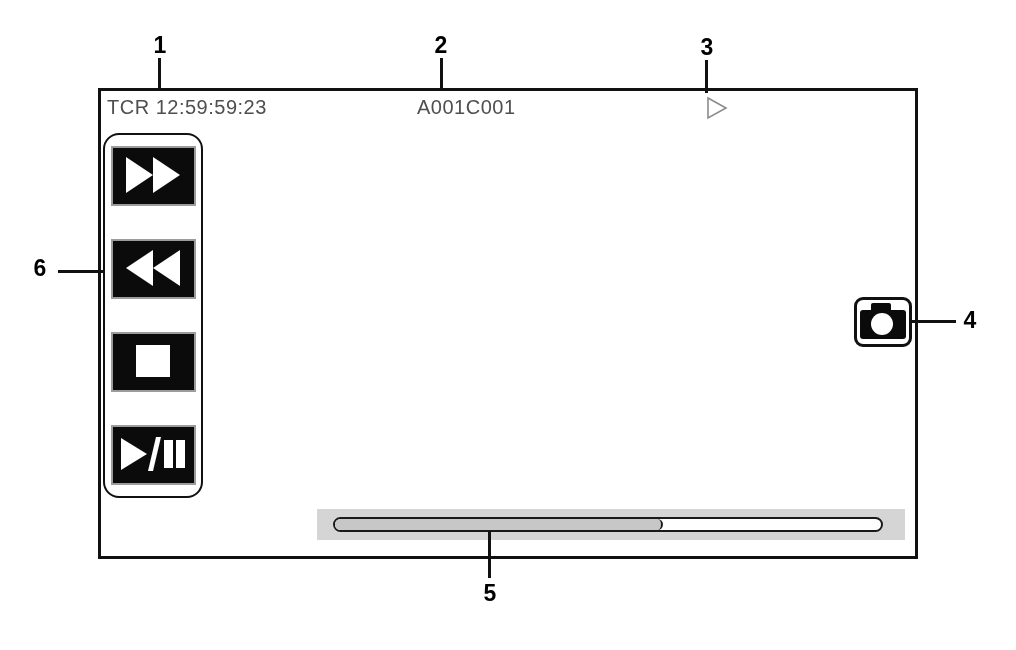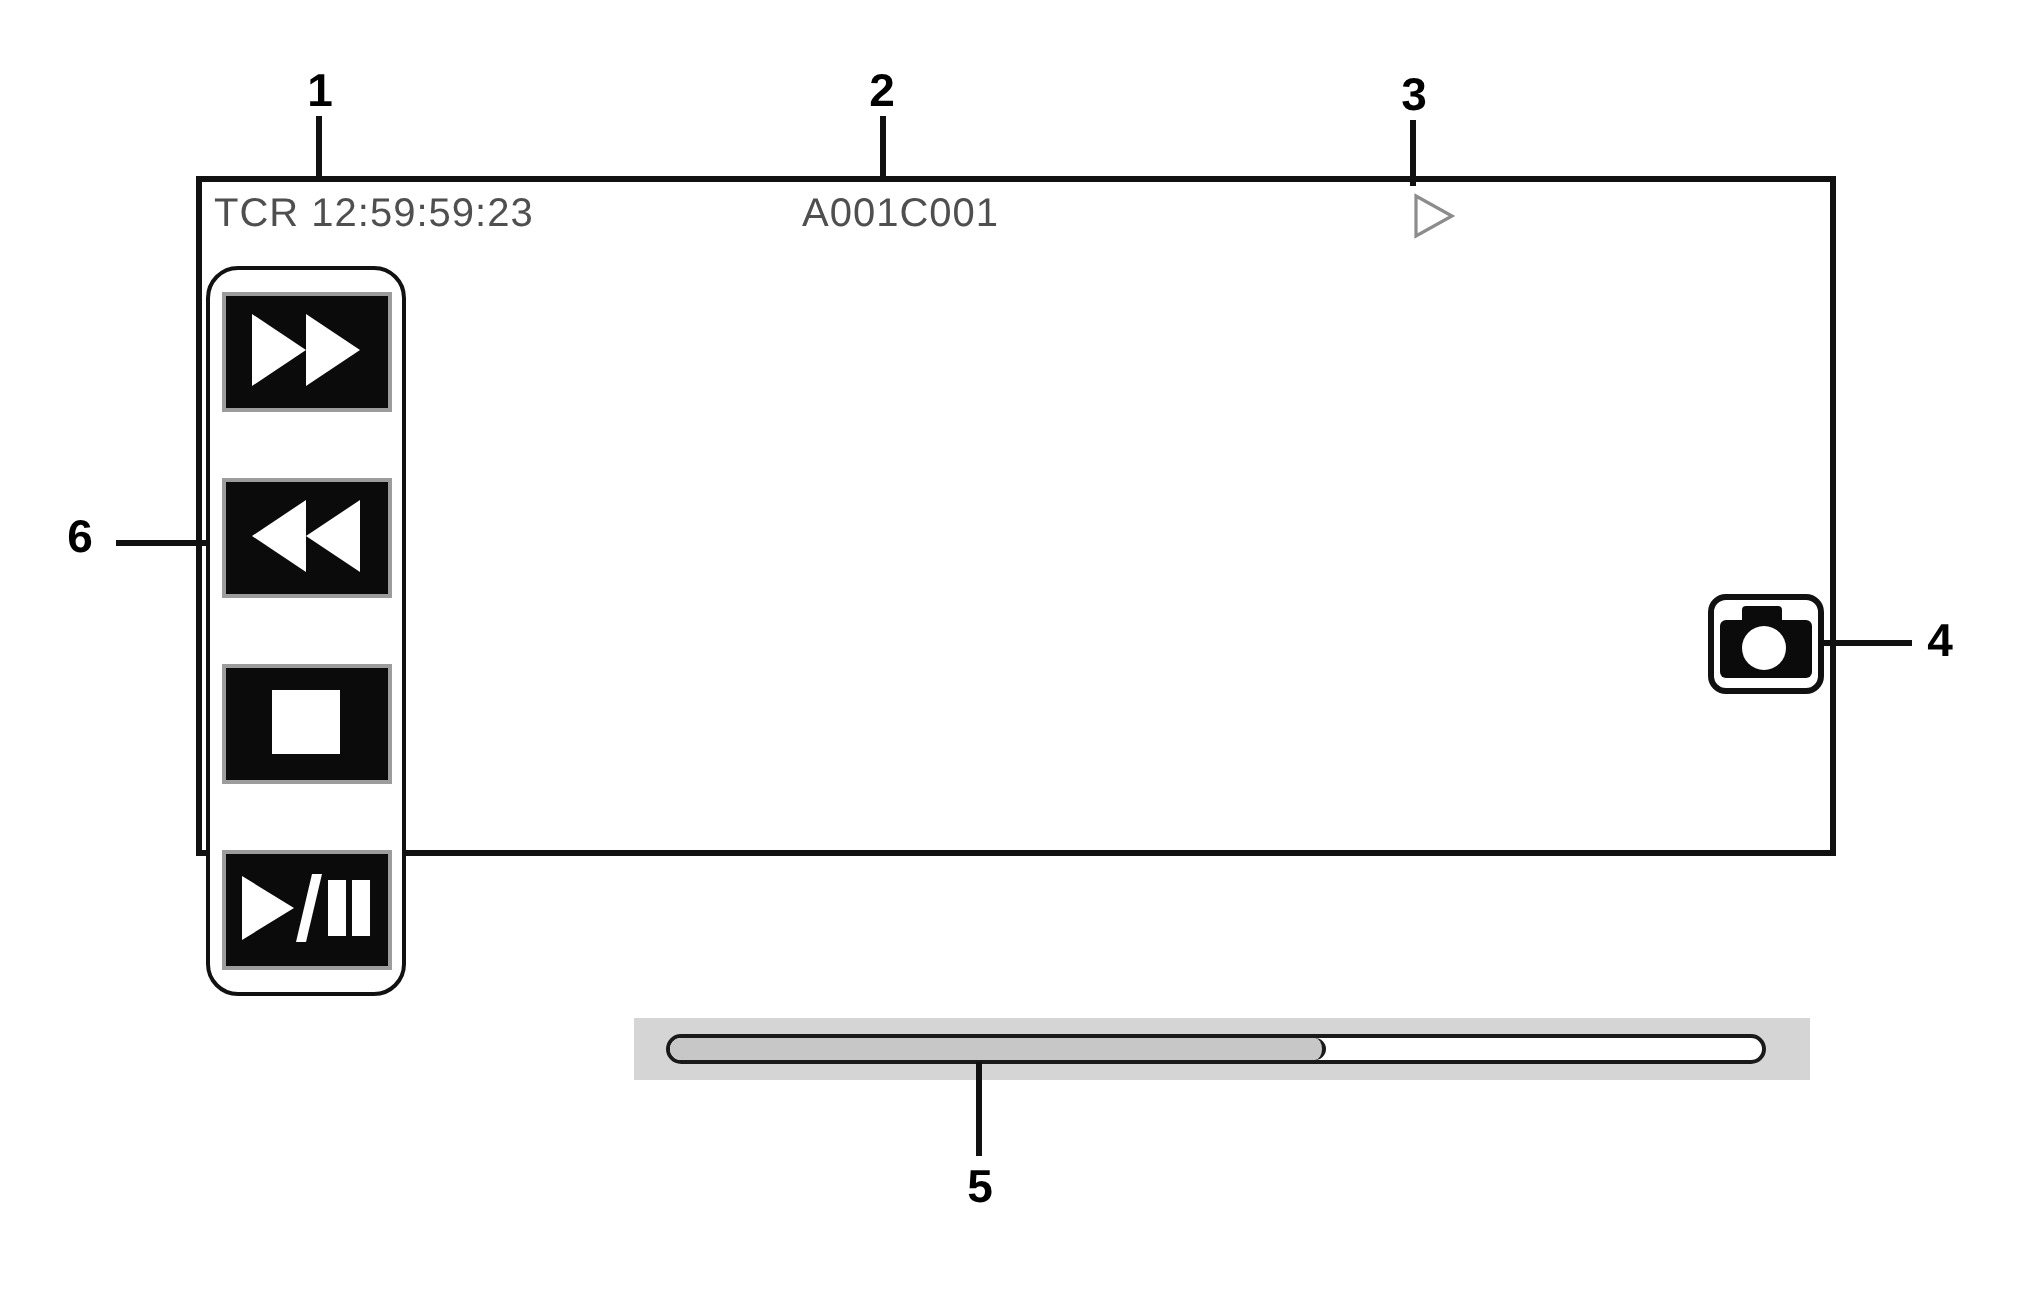--- a/index.html
+++ b/index.html
@@ -2,29 +2,29 @@
 <html><head>
 <meta charset="utf-8">
 <style>
   html,body{margin:0;padding:0;background:#ffffff;}
   #canvas{
     position:relative;width:1016px;height:650px;background:#ffffff;
     font-family:"Liberation Sans", sans-serif;overflow:hidden;
   }
   
   .screen{
-    position:absolute;left:98px;top:88px;width:820px;height:340px;
+    position:absolute;left:98px;top:88px;width:820px;height:471px;
     border:3px solid #111111;background:#ffffff;box-sizing:border-box;
   }
   .screen-text{
     position:absolute;color:#4f4f4f;font-size:20px;letter-spacing:.5px;
     white-space:nowrap;line-height:20px;
   }
   .tc{left:6px;top:6px;}
-  .clip{left:300px;top:6px;}
+  .clip{left:316px;top:6px;}
   .status-icon{position:absolute;left:604px;top:5px;width:24px;height:24px;}
   
   .ctrl-group{
     position:absolute;left:2px;top:42px;width:100px;height:365px;
     border:2px solid #111111;border-radius:16px;background:#ffffff;
     box-sizing:border-box;display:flex;flex-direction:column;
     justify-content:space-between;align-items:center;padding:11px 0;
   }
   .ctrl-btn{
     width:85px;height:60px;background:#0b0b0b;border:2px solid #9c9c9c;

